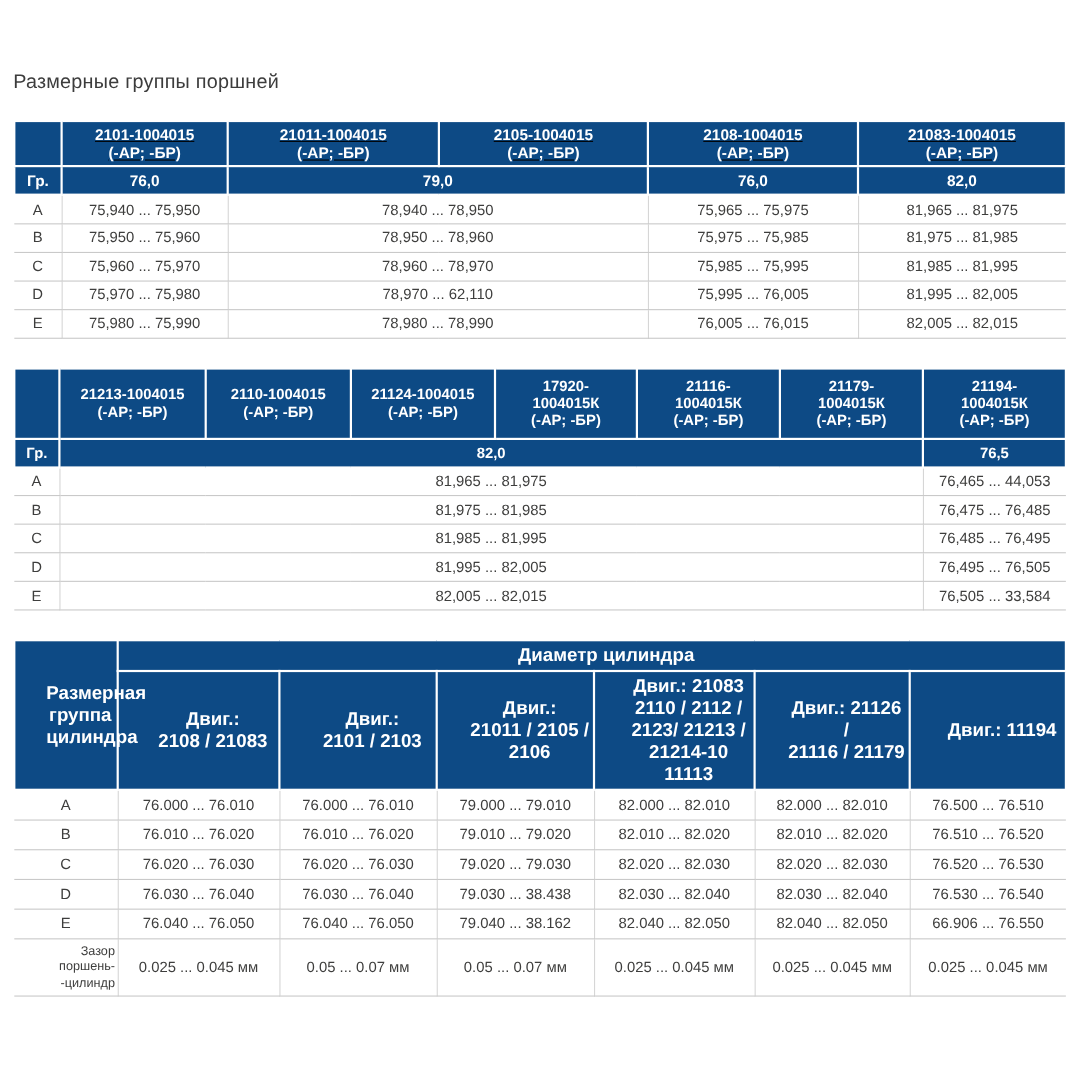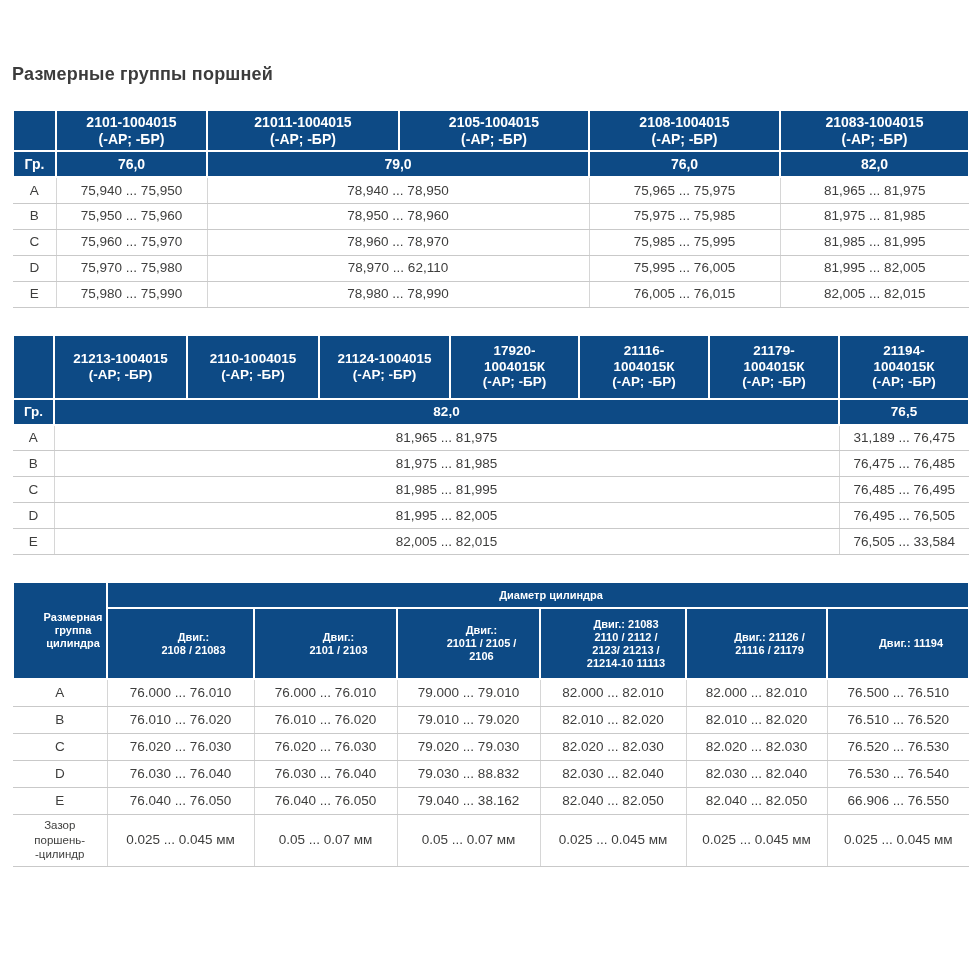--- a/index.html
+++ b/index.html
@@ -12,21 +12,21 @@
     width: 980px;
     height: 980px;
     box-sizing: border-box;
     padding: 64px 12px 0 12px;
     background: #ffffff;
   }
   .section-title {
     font-size: 18px;
     color: #3c3c3c;
     margin: 0 0 24px 0;
-    font-weight: 700;
+    font-weight: 400;
     letter-spacing: 0.2px;
   }
   .section-title.second {
     margin-top: 38px;
   }
   table.data-table {
     border-collapse: collapse;
     table-layout: fixed;
     width: 956px;
     margin-bottom: 26px;
@@ -37,57 +37,58 @@
     font-weight: 700;
     font-size: 14px;
     line-height: 1.18;
     text-align: center;
     vertical-align: middle;
     border: 2px solid #ffffff;
     padding: 3px 2px;
     white-space: pre-line;
   }
   table.t2 th { font-size: 13.5px; }
-  table.t3 th { font-size: 11px; padding-left: 28px; }
+  table.t3 th { font-size: 17px; padding-left: 28px; }
   table.data-table td {
     color: #3e3e3d;
     font-size: 13.5px;
     text-align: center;
     vertical-align: middle;
     border-bottom: 1px solid #c9c9c9;
     border-right: 1px solid #d6d6d6;
     padding: 2px 2px;
     white-space: pre-line;
     line-height: 1.15;
   }
   table.data-table td:last-child { border-right: none; }
   table.data-table td.small-label {
     font-size: 11.5px;
     line-height: 1.25;
     color: #3e3e3d;
+    text-align: right;
   }
 </style>
 </head>
 <body>
 
 <div class="page">
 
   <h2 class="section-title">Размерные группы поршней</h2>
 
   <table class="data-table t1">
       <colgroup>
         <col style="width: 43px;">
         <col style="width: 151px;">
         <col style="width: 192px;">
         <col style="width: 190px;">
         <col style="width: 191px;">
         <col style="width: 189px;">
       </colgroup>
       <thead>
-        <tr style="height: 40px;">
+        <tr style="height: 40px; text-decoration: underline;">
           <th></th>
           <th>2101-1004015
 (-АР; -БР)</th>
           <th>21011-1004015
 (-АР; -БР)</th>
           <th>2105-1004015
 (-АР; -БР)</th>
           <th>2108-1004015
 (-АР; -БР)</th>
           <th>21083-1004015
@@ -176,21 +177,21 @@
         <tr style="height: 26px;">
           <th>Гр.</th>
           <th colspan="6">82,0</th>
           <th>76,5</th>
         </tr>
       </thead>
       <tbody>
         <tr style="height: 26px;">
           <td>A</td>
           <td colspan="6">81,965 ... 81,975</td>
-          <td>31,189 ... 76,475</td>
+          <td>76,465 ... 44,053</td>
         </tr>
         <tr style="height: 26px;">
           <td>B</td>
           <td colspan="6">81,975 ... 81,985</td>
           <td>76,475 ... 76,485</td>
         </tr>
         <tr style="height: 26px;">
           <td>C</td>
           <td colspan="6">81,985 ... 81,995</td>
           <td>76,485 ... 76,495</td>
@@ -268,21 +269,21 @@
           <td>76.020 ... 76.030</td>
           <td>79.020 ... 79.030</td>
           <td>82.020 ... 82.030</td>
           <td>82.020 ... 82.030</td>
           <td>76.520 ... 76.530</td>
         </tr>
         <tr style="height: 27px;">
           <td>D</td>
           <td>76.030 ... 76.040</td>
           <td>76.030 ... 76.040</td>
-          <td>79.030 ... 88.832</td>
+          <td>79.030 ... 38.438</td>
           <td>82.030 ... 82.040</td>
           <td>82.030 ... 82.040</td>
           <td>76.530 ... 76.540</td>
         </tr>
         <tr style="height: 27px;">
           <td>E</td>
           <td>76.040 ... 76.050</td>
           <td>76.040 ... 76.050</td>
           <td>79.040 ... 38.162</td>
           <td>82.040 ... 82.050</td>

